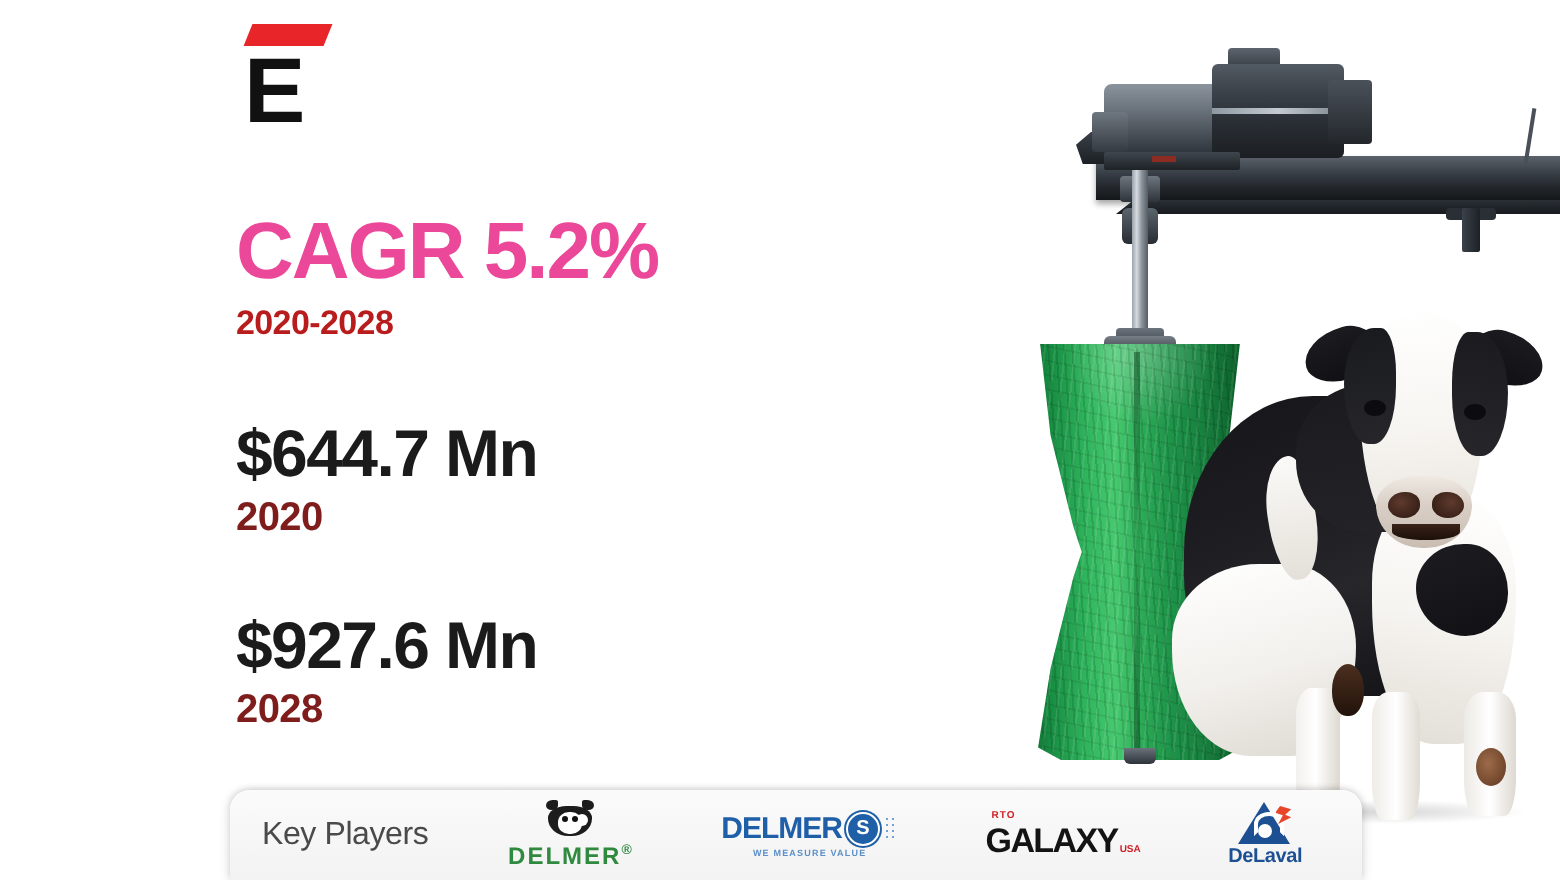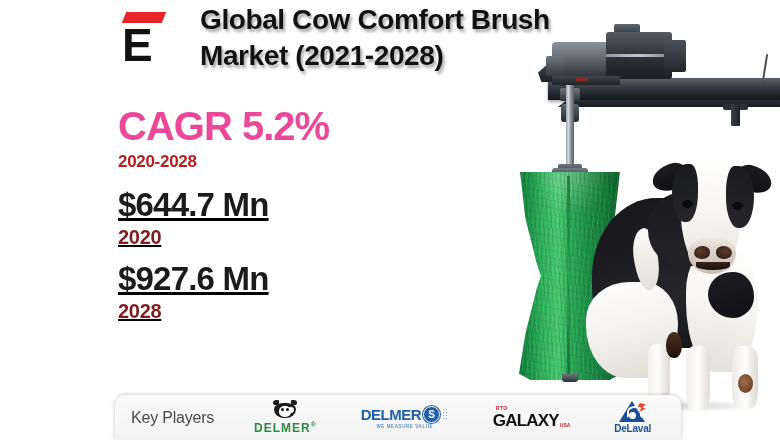--- a/index.html
+++ b/index.html
@@ -23,21 +23,21 @@
     position:absolute;left:200px;top:2px;width:440px;
     font-size:28px;line-height:36px;font-weight:bold;color:#111;
     text-shadow:2px 3px 3px rgba(100,100,100,0.55);
     letter-spacing:-0.4px;
   }
 
   
   .stats{position:absolute;left:118px;top:104px;width:300px;}
   .cagr{font-size:40px;line-height:44px;font-weight:bold;color:#ec4899;letter-spacing:-1px;}
   .cagr-years{font-size:17px;line-height:28px;font-weight:bold;color:#b91c1c;letter-spacing:-0.3px;}
-  .stat{margin-top:10px;text-decoration:underline;}
+  .stat{margin-top:32px;}
   .stat-value{font-size:33px;line-height:38px;font-weight:bold;color:#1b1b1b;letter-spacing:-0.8px;}
   .stat-year{font-size:20px;line-height:26px;font-weight:bold;color:#7f1d1d;letter-spacing:-0.3px;}
 
   
   .product{position:absolute;left:400px;top:0;width:380px;height:400px;}
 
   
   .beam{
     position:absolute;left:148px;top:78px;width:232px;height:22px;
     background:linear-gradient(180deg,#5b626b 0%,#3a4048 38%,#23272c 70%,#14171a 100%);
@@ -337,21 +337,20 @@
 </head>
 <body>
 
 <div id="infographic">
 
   <div class="logo">
     <div class="logo-bar"></div>
     <div class="logo-e">E</div>
   </div>
 
-  <div class="title">Global Cow Comfort Brush Market (2021-2028)</div>
 
   <div class="stats">
     <div class="cagr">CAGR 5.2%</div>
     <div class="cagr-years">2020-2028</div>
 
     <div class="stat">
       <div class="stat-value">$644.7 Mn</div>
       <div class="stat-year">2020</div>
     </div>
 

